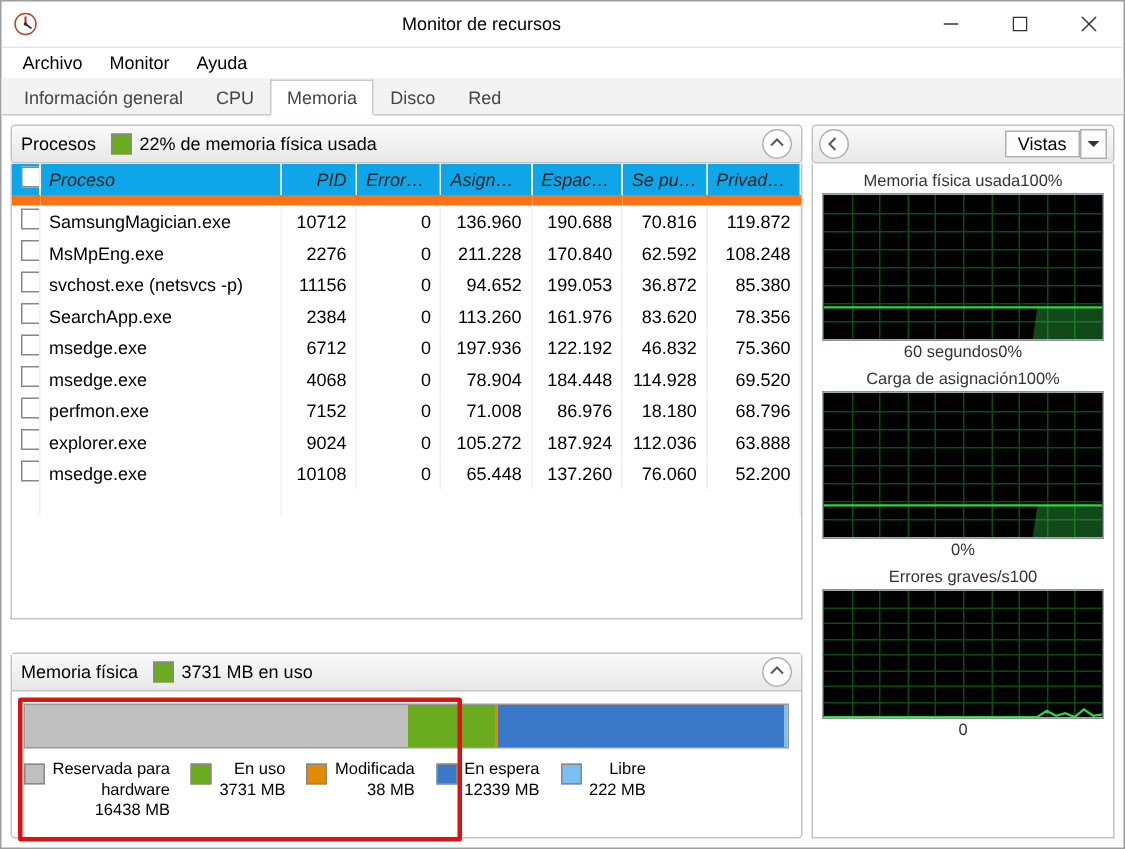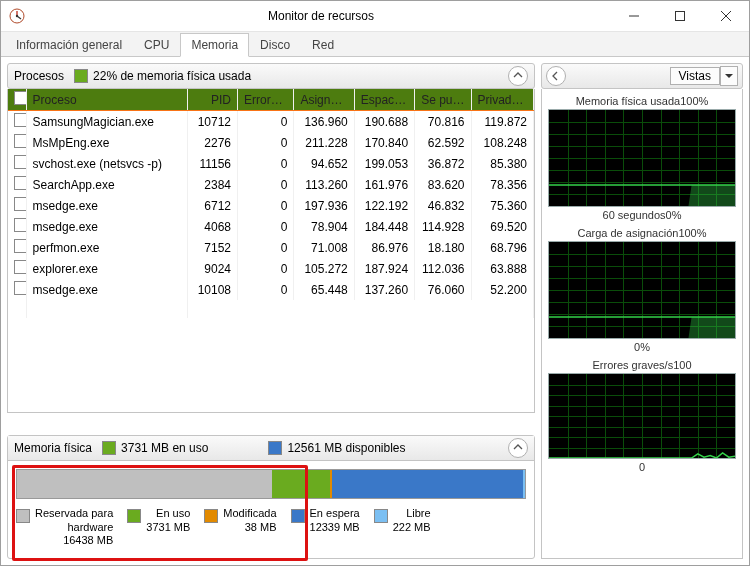--- a/index.html
+++ b/index.html
@@ -18,21 +18,21 @@
   .main { flex:1; display:flex; flex-direction:column; padding:6px; gap:22px; min-width:0; }
   .side { width:202px; padding:6px 6px 6px 0; display:flex; flex-direction:column; }
   .panel-head { height:24px; background:linear-gradient(#fafafa,#e8e8e8); border:1px solid #c4c4c4; border-radius:3px; display:flex; align-items:center; padding:0 6px; gap:10px; }
   .panel-head .title { font-weight:400; }
   .panel-head .chev { margin-left:auto; width:18px; height:18px; border:1px solid #b0b0b0; border-radius:10px; display:flex; align-items:center; justify-content:center; background:#fff; }
   .chip { display:flex; align-items:center; gap:5px; }
   .chip .sw { width:12px; height:12px; border:1px solid #888; }
   .table-wrap { flex:1; border:1px solid #c4c4c4; border-top:none; overflow:hidden; display:flex; flex-direction:column; }
   table { border-collapse:collapse; width:100%; table-layout:fixed; }
   th, td { text-align:right; padding:2px 6px; font-size:12px; white-space:nowrap; overflow:hidden; text-overflow:ellipsis; border-right:1px solid #f0f0f0; }
-  th { background:#4d7c0f; border-bottom:1px solid #f97316; font-weight:400; color:#222; }
+  th { background:#0ea5e9; border-bottom:7px solid #f97316; font-weight:400; color:#222;font-style:italic; }
   th:first-child, td:first-child, td.name, th.name { text-align:left; }
   td.cb { width:18px; text-align:center; }
   th.cb { width:18px; }
   .cell-cb { width:12px; height:12px; border:1px solid #888; background:#fff; display:inline-block; }
   .row-trunc td { color:#888; }
   .mem-panel { border:1px solid #c4c4c4; border-radius:3px; }
   .mem-body { padding:8px 8px 10px 8px; position:relative; }
   .red-box { position:absolute; border:3px solid #d11; border-radius:2px; pointer-events:none; }
   .bar { height:28px; display:flex; border:1px solid #999; }
   .bar > div { height:100%; }
@@ -84,20 +84,25 @@
         </svg>
       </div>
     <div class="tb-btn">
         <svg width="10" height="10">
           <line x1="0" y1="0" x2="10" y2="10" stroke="#333" stroke-width="1"></line>
           <line x1="10" y1="0" x2="0" y2="10" stroke="#333" stroke-width="1"></line>
         </svg>
       </div>
   </div>
 
+  <div class="menubar">
+    <span>Archivo</span>
+    <span>Monitor</span>
+    <span>Ayuda</span>
+  </div>
 
   <div class="tabbar">
     <div class="tab">Información general</div>
     <div class="tab">CPU</div>
     <div class="tab active">Memoria</div>
     <div class="tab">Disco</div>
     <div class="tab">Red</div>
   </div>
 
   <div class="content">
@@ -241,24 +246,20 @@
           </table>
         </div>
       </div>
 
       <div class="mem-panel">
         <div class="panel-head" style="border:none; border-bottom:1px solid #c4c4c4; border-radius:0;">
           <span class="title">Memoria física</span>
           <span class="chip">
             <span class="sw" style="background:#6aab1f"></span>
             <span>3731 MB en uso</span>
-          </span>
-          <span class="chip" style="margin-left:50px;">
-            <span class="sw" style="background:#3a78c8"></span>
-            <span>12561 MB disponibles</span>
           </span>
           <span class="chev">
             <svg width="10" height="10">
                 <path d="M1 6 L5 2 L9 6" fill="none" stroke="#555" stroke-width="1.3"></path>
               </svg>
           </span>
         </div>
         <div class="mem-body">
           <div class="bar" id="mem-bar">
               <div style="width: 50.2%; background: rgb(191, 191, 191);"></div>

